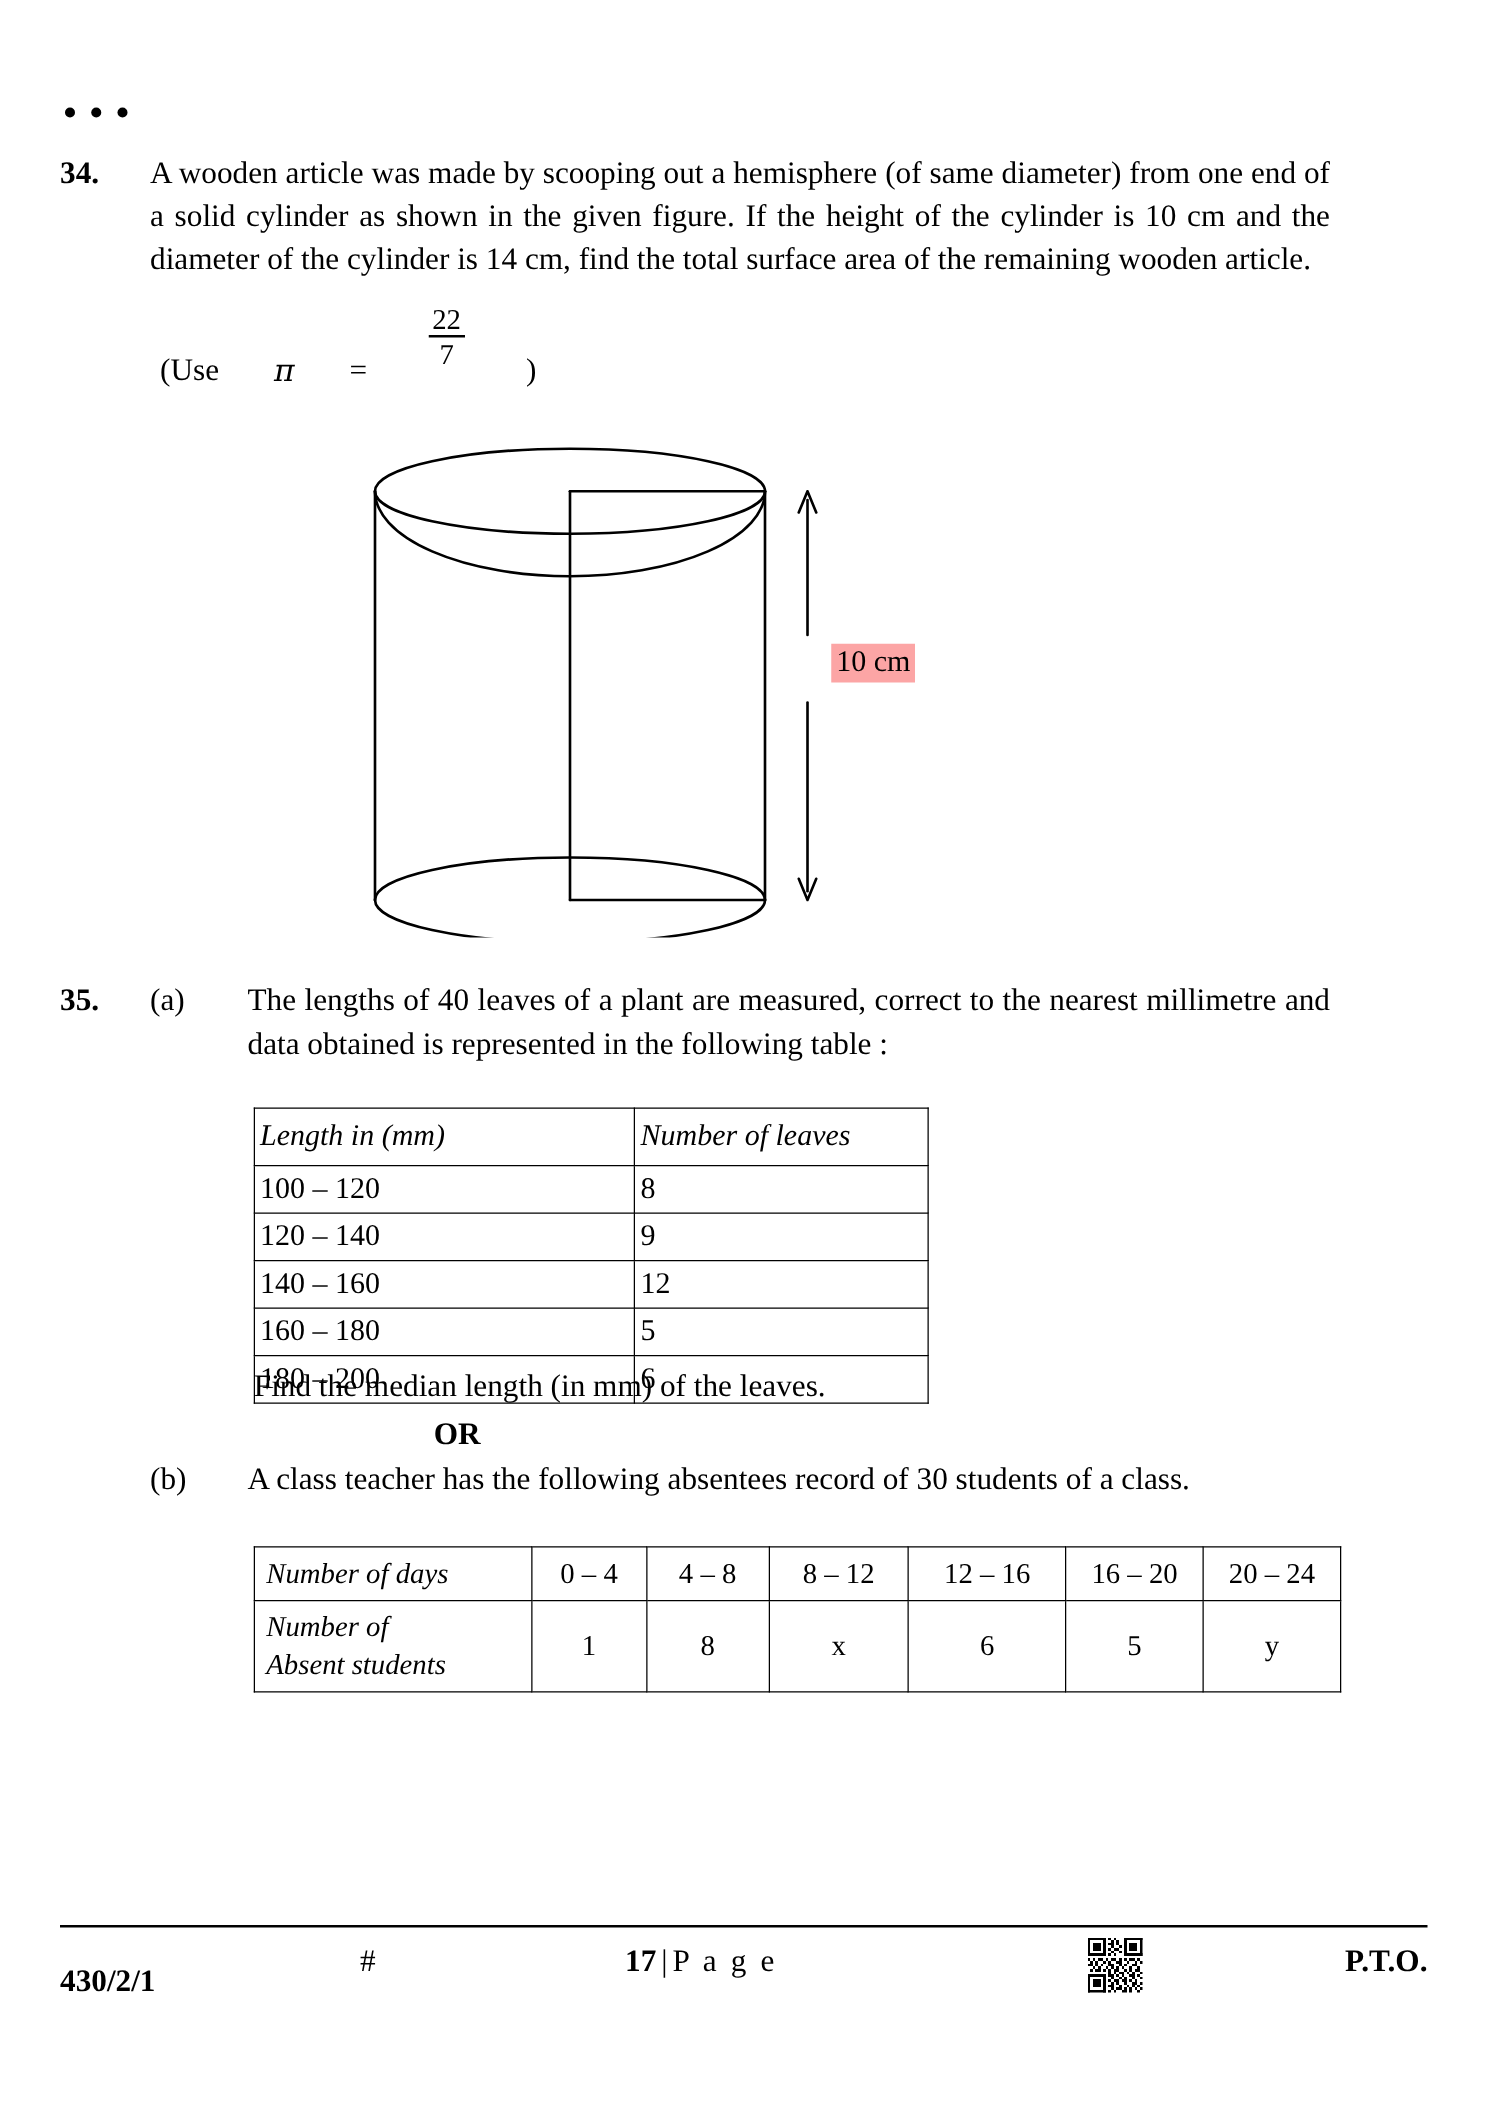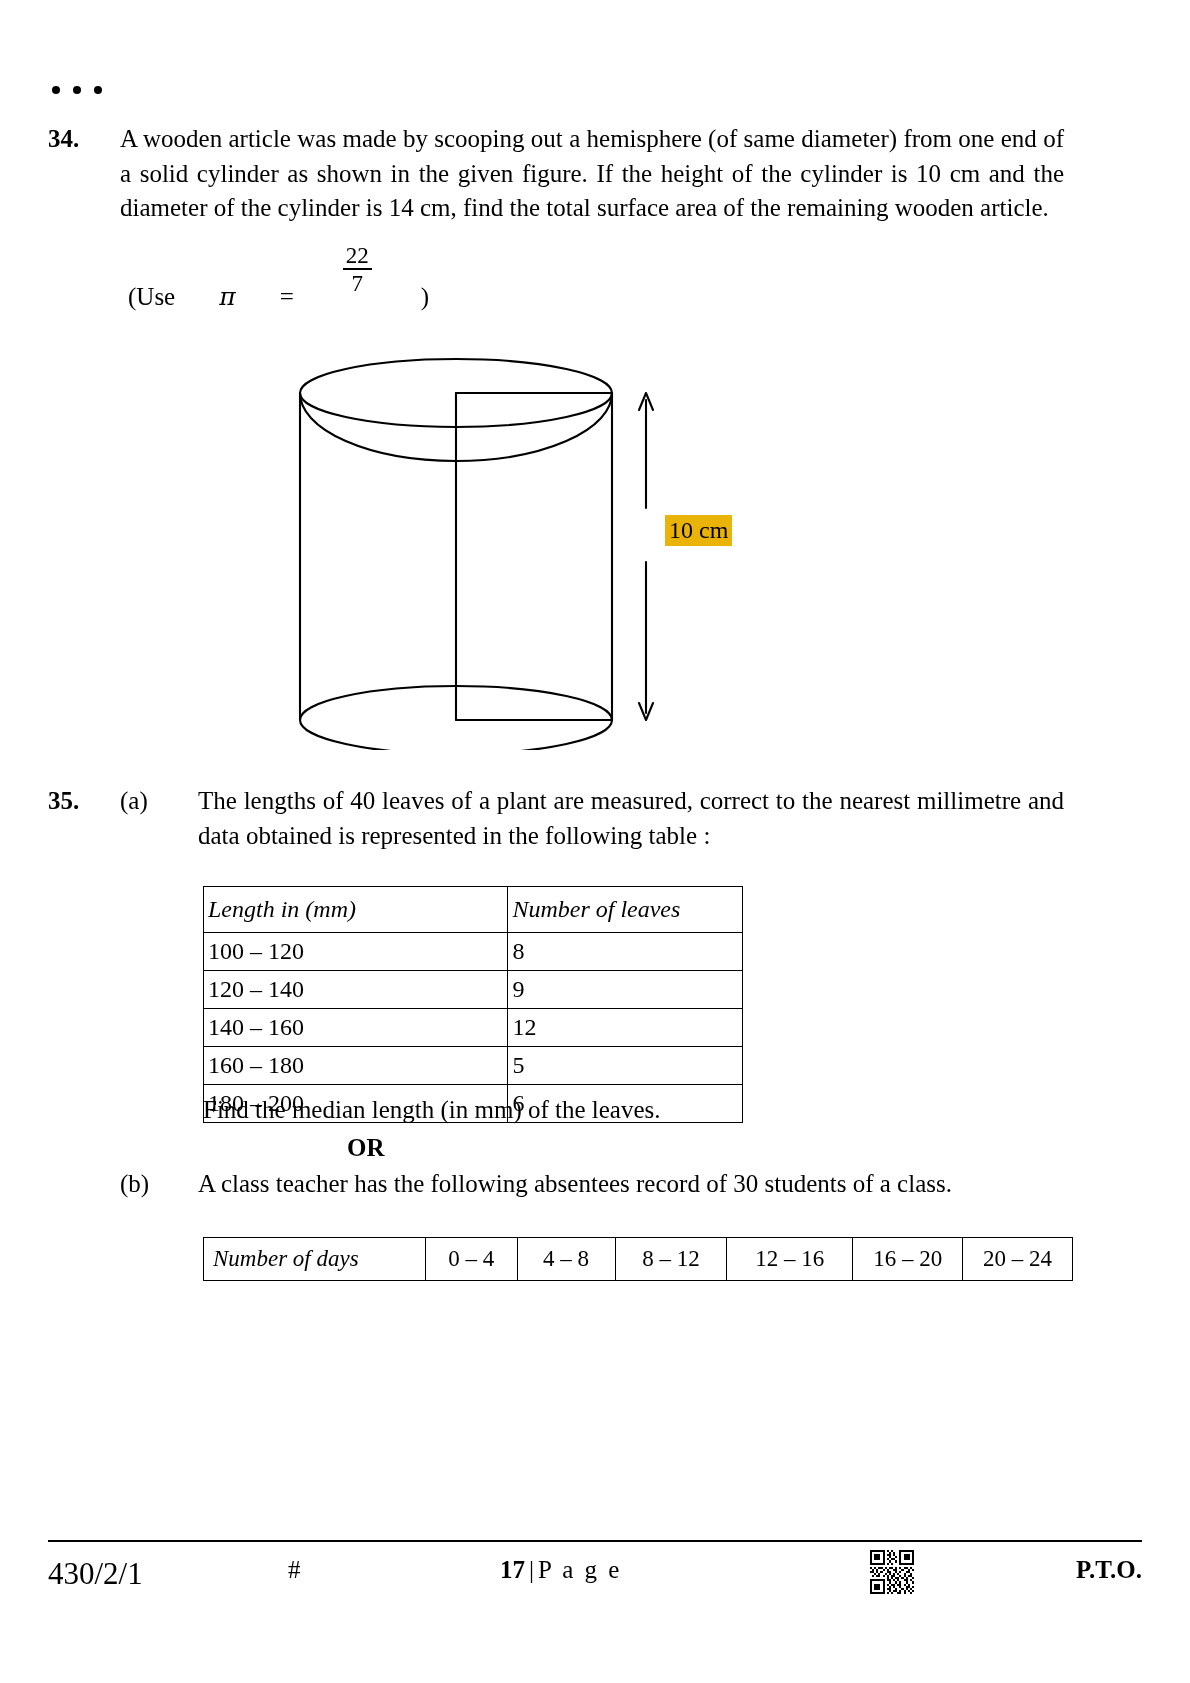--- a/index.html
+++ b/index.html
@@ -62,21 +62,21 @@
   .frac .den { font-size: 23px; padding: 2px 3px 0 3px; }
   .pisym { font-style: italic; font-family: "DejaVu Serif", serif; }
 
   
   .figure { position: absolute; left: 270px; top: 330px; width: 470px; height: 420px; }
   .figure svg { display: block; }
   .dimlabel {
     position: absolute;
     left: 395px; top: 185px;
     font-size: 24px;
-    background: #eab308;
+    background: #fca5a5;
     padding: 2px 4px;
     white-space: nowrap;
   }
 
   
   table { border-collapse: collapse; }
   .tbl1 {
     position: absolute;
     left: 203px; top: 886px;
     width: 540px;
@@ -119,21 +119,21 @@
   
   .footrule {
     position: absolute; left: 48px; top: 1540px;
     width: 1094px; height: 2px; background: #000;
   }
   .footer {
     position: absolute; left: 48px; top: 1552px; width: 1094px;
     height: 48px;
     font-size: 24px;
   }
-  .footer .code { position: absolute; left: 0; top: 4px; font-weight: normal; font-size: 31px; }
+  .footer .code { position: absolute; left: 0; top: 20px; font-weight: bold; font-size: 25px; }
   .footer .hash { position: absolute; left: 240px; top: 4px; font-size: 25px; }
   .footer .pageno { position: absolute; left: 452px; top: 4px; font-size: 25px; }
   .footer .pageno b { font-weight: bold; }
   .footer .pageno .sep { margin: 0 4px; }
   .footer .pageno .pw { letter-spacing: 2.5px; }
   .footer .pto { position: absolute; right: 0; top: 4px; font-weight: bold; font-size: 25px; }
   .qr { position: absolute; left: 822px; top: -2px; width: 44px; height: 44px; }
 </style>
 </head>
 <body>
@@ -257,20 +257,32 @@
     </colgroup>
     <tbody>
       <tr>
         <td class="rowhead">Number of days</td>
         <td>0 – 4</td>
         <td>4 – 8</td>
         <td>8 – 12</td>
         <td>12 – 16</td>
         <td>16 – 20</td>
         <td>20 – 24</td>
+      </tr>
+      <tr>
+        <td class="rowhead">
+          <span>Number of</span><br>
+          <span>Absent students</span>
+        </td>
+        <td>1</td>
+        <td>8</td>
+        <td>x</td>
+        <td>6</td>
+        <td>5</td>
+        <td>y</td>
       </tr>
     </tbody>
   </table>
 
 
   <div class="footrule"></div>
   <div class="footer">
     <span class="code">430/2/1</span>
     <span class="hash">#</span>
     <span class="pageno">

